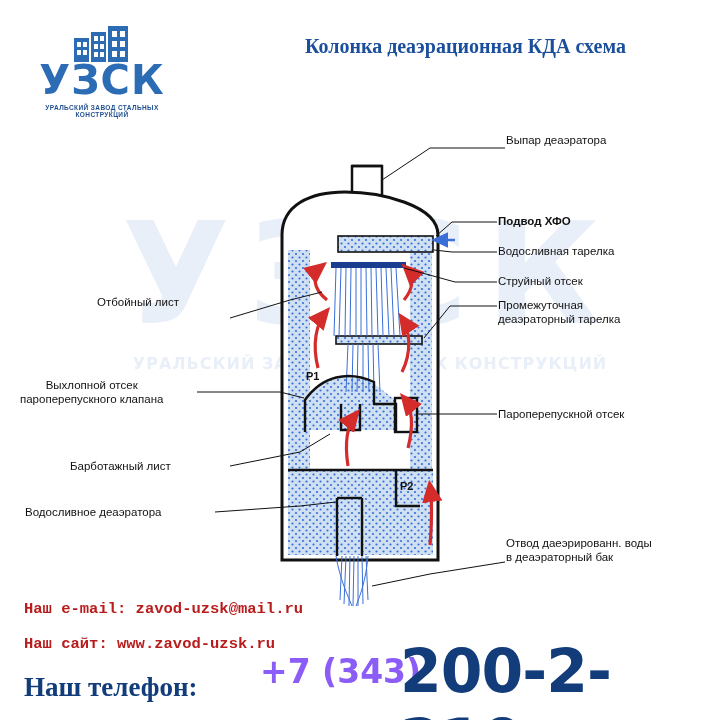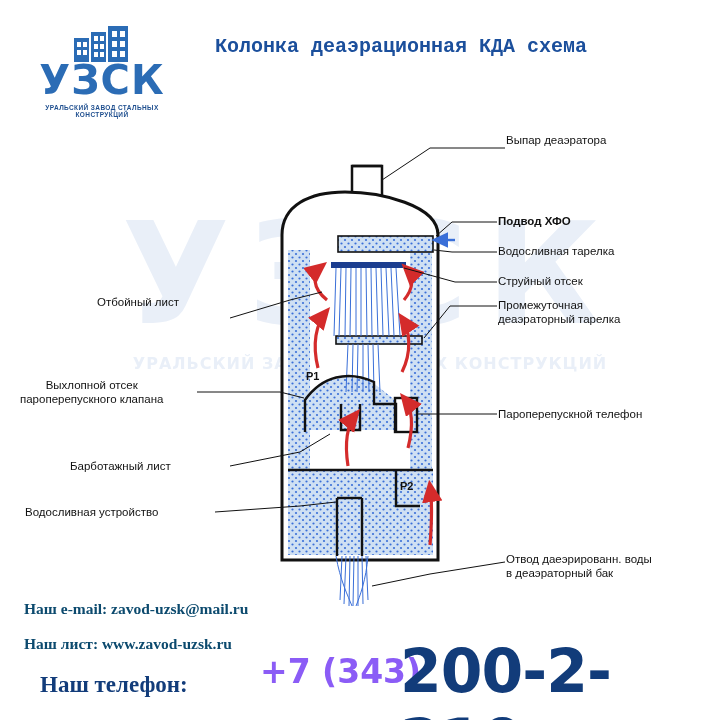--- a/index.html
+++ b/index.html
@@ -26,48 +26,48 @@
     font-weight:bold;font-size:40px;letter-spacing:1px;color:#2b6cb5;
     line-height:40px;
   }
   .logo-sub{
     position:absolute;left:0;top:78px;width:160px;text-align:center;
     font-size:6.5px;font-weight:bold;color:#1f4f8f;letter-spacing:.4px;
     font-family:"Liberation Sans", sans-serif;
   }
   
   .title{
-    position:absolute;left:186px;top:34px;width:430px;text-align:center;
+    position:absolute;left:196px;top:34px;width:430px;text-align:right;
     font-size:20px;font-weight:bold;color:#1b4f9c;line-height:25px;
-    font-family:Liberation Mono, monospace;
+    font-family:Liberation Serif, serif;
   }
   
   .wm{
     position:absolute;left:90px;top:200px;width:560px;height:300px;
     color:#e9eff8;font-weight:bold;text-align:center;
     font-family:"DejaVu Sans", sans-serif;
     pointer-events:none;user-select:none;
   }
   .wm-main{font-size:140px;line-height:150px;letter-spacing:18px;}
   .wm-sub{font-size:16px;letter-spacing:1px;margin-top:4px;}
   
   svg.diagram{position:absolute;left:0;top:0;width:718px;height:720px;}
   .lbl{
     position:absolute;font-size:11.5px;color:#111;line-height:14px;
     font-family:"Liberation Sans", sans-serif;white-space:pre-line;
   }
   
   .contact{
-    position:absolute;font-weight:bold;color:#0c4a6e;
-    font-family:Liberation Serif, serif;font-size:15.5px;
+    position:absolute;font-weight:bold;color:#b91c1c;
+    font-family:Liberation Mono, monospace;font-size:15.5px;
   }
   .phone-label{
-    position:absolute;left:40px;top:672px;
+    position:absolute;left:24px;top:672px;
     font-family:"Liberation Serif", serif;
-    font-weight:bold;font-size:23px;color:#123c7a;
+    font-weight:bold;font-size:27px;color:#123c7a;
   }
   .phone-code{
     position:absolute;left:260px;top:652px;
     font-family:"DejaVu Sans", sans-serif;
     font-weight:bold;font-size:33px;color:#8b5cf6;
   }
   .phone-num{
     position:absolute;left:400px;top:636px;
     font-family:"DejaVu Sans", sans-serif;
     font-weight:bold;font-size:60px;color:#123c7a;letter-spacing:-1px;
@@ -229,23 +229,23 @@
 
 <div class="lbl" style="left:506px;top:133px;">Выпар деаэратора</div>
 <div class="lbl" style="left:498px;top:214px;font-weight:bold;">Подвод ХФО</div>
 <div class="lbl" style="left:498px;top:244px;">Водосливная тарелка</div>
 <div class="lbl" style="left:498px;top:274px;">Струйный отсек</div>
 <div class="lbl" style="left:498px;top:298px;">Промежуточная
 деаэраторный тарелка</div>
 <div class="lbl" style="left:97px;top:295px;">Отбойный лист</div>
 <div class="lbl" style="left:20px;top:378px;text-align:center;">Выхлопной отсек
 пароперепускного клапана</div>
-<div class="lbl" style="left:498px;top:407px;">Пароперепускной телефон</div>
+<div class="lbl" style="left:498px;top:407px;">Пароперепускной отсек</div>
 <div class="lbl" style="left:70px;top:459px;">Барботажный лист</div>
-<div class="lbl" style="left:25px;top:505px;">Водосливная устройство</div>
-<div class="lbl" style="left:506px;top:552px;">Отвод даеэрированн. воды
+<div class="lbl" style="left:25px;top:505px;">Водосливное деаэратора</div>
+<div class="lbl" style="left:506px;top:536px;">Отвод даеэрированн. воды
 в деаэраторный бак</div>
 
 <div class="contact" style="left:24px;top:600px;">Наш e-mail: zavod-uzsk@mail.ru</div>
-<div class="contact" style="left:24px;top:635px;">Наш лист: www.zavod-uzsk.ru</div>
+<div class="contact" style="left:24px;top:635px;">Наш сайт: www.zavod-uzsk.ru</div>
 <div class="phone-label">Наш телефон:</div>
 <div class="phone-code">+7 (343)</div>
 <div class="phone-num">200-2-210</div>
 
 </body></html>

